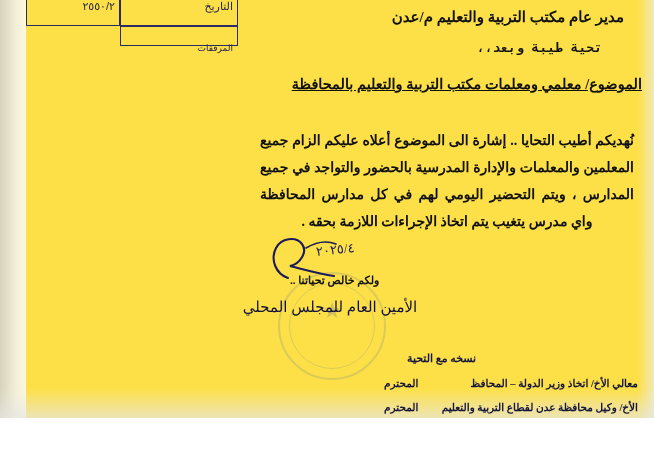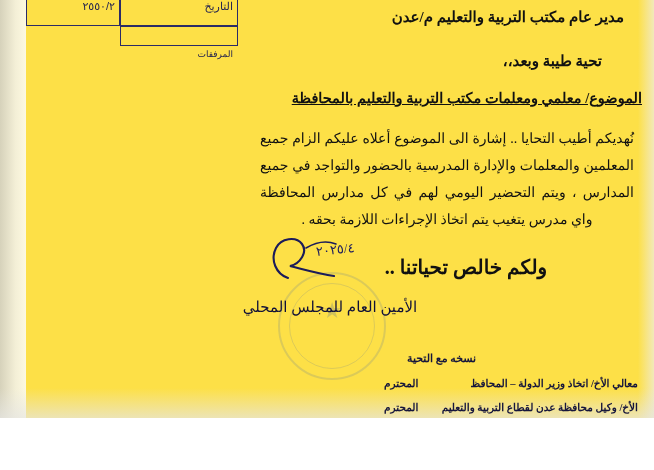--- a/index.html
+++ b/index.html
@@ -65,68 +65,69 @@
     width: 118px; height: 20px;
   }
   .stamp-text {
     font-size: 11px;
     line-height: 13px;
     padding: 3px 4px 0 4px;
     white-space: nowrap;
   }
   .stamp-text.small {
     font-size: 9px;
-    padding-top: 21px;
+    padding-top: 15px;
   }
 
   
   .doc {
     position: absolute;
     left: 250px;
     top: 0;
     width: 392px;
     direction: rtl;
     text-align: right;
     color: #111111;
   }
   .line-hdr {
     font-size: 15px;
     font-weight: bold;
     line-height: 22px;
     margin: 6px 0 0 0;
     padding-right: 18px;
   }
   .greeting {
-    font-size: 15px;
-    font-weight: bold;
-    margin-top: 24px;
+    font-size: 13px;
+    font-weight: bold;
+    margin-top: 12px;
     padding-right: 40px;
+    font-family: Liberation Mono, monospace;
   }
   .subject {
     margin-top: 20px;
     font-size: 14.5px;
     font-weight: bold;
     text-decoration: underline;
     text-align: right;
     padding-left: 10px;
   }
   .body-para {
-    margin-top: 18px;
+    margin-top: 34px;
     font-size: 14px;
-    font-weight: normal;
+    font-weight: bold;
     line-height: 27px;
     text-align: justify;
     text-align-last: center;
     padding: 0 8px 0 10px;
   }
   .closing {
-    margin-top: 22px;
-    font-size: 20px;
-    font-weight: bold;
-    text-align: center;
+    margin-top: 39px;
+    font-size: 11px;
+    font-weight: bold;
+    text-align: left;
     padding-left: 40px;
   }
 
   
   .sign-area {
     position: absolute;
     left: 120px;
     top: 232px;
     width: 420px;
     direction: rtl;

